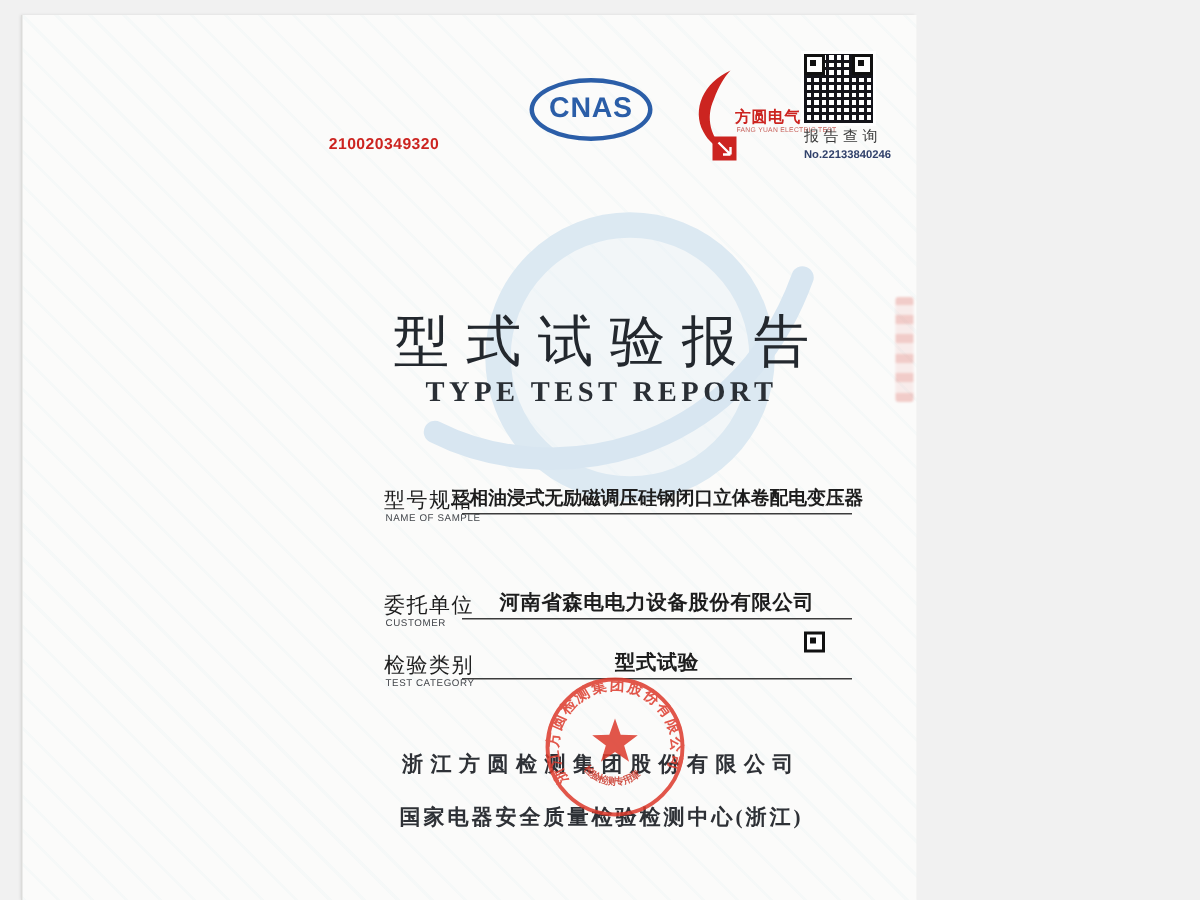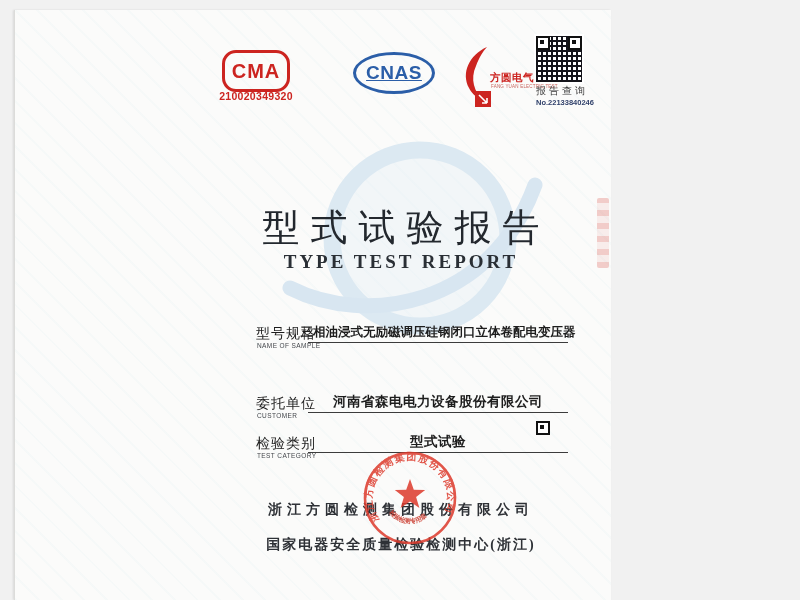--- a/index.html
+++ b/index.html
@@ -24,21 +24,21 @@
   .cma span{color:#cc2420;font-weight:bold;font-size:20px;letter-spacing:1px;font-family:"Liberation Sans",sans-serif;}
   .cma-number{position:absolute;left:198px;top:80px;width:86px;text-align:center;color:#cc2420;
        font-weight:bold;font-size:10.5px;letter-spacing:0.3px;font-family:"Liberation Sans",sans-serif;}
   .ilac{position:absolute;left:281px;top:35px;width:50px;height:50px;border:2px solid #3a6fae;border-radius:50%;
        background:repeating-linear-gradient(0deg, rgba(58,111,174,0.30) 0 1px, transparent 1px 4px);
        display:flex;align-items:center;justify-content:center;}
   .ilac span{background:#fbfbfa;color:#3a6fae;font-size:8.5px;font-weight:bold;padding:1px 1px;
        font-family:"Liberation Sans",sans-serif;}
   .cnas{position:absolute;left:338px;top:42px;width:76px;height:36px;border:3px solid #2b5ea8;border-radius:50%;
        display:flex;align-items:center;justify-content:center;}
-  .cnas span{color:#2b5ea8;font-weight:bold;font-size:19px;letter-spacing:0.5px;font-family:"Liberation Sans",sans-serif;text-decoration:underline;}
+  .cnas span{color:#2b5ea8;font-weight:bold;font-size:19px;letter-spacing:0.5px;font-family:"Liberation Sans",sans-serif;}
   .cnas-side{position:absolute;left:420px;top:40px;width:52px;line-height:7.5px;}
   .cnas-side .zh{color:#b5342c;font-size:7.5px;font-weight:bold;letter-spacing:1px;}
   .cnas-side .en{color:#333;font-size:7px;font-weight:bold;margin-top:2px;line-height:7.5px;
        font-family:"Liberation Sans",sans-serif;letter-spacing:0.2px;}
   .fy-logo{position:absolute;left:442px;top:33px;width:92px;height:70px;}
   .fy-logo svg{position:absolute;left:0;top:0;}
   .fy-name{position:absolute;left:33px;top:28px;color:#cc2420;font-weight:bold;font-size:10.5px;
        letter-spacing:0.5px;white-space:nowrap;}
   .fy-sub{position:absolute;left:34px;top:41px;color:#c8645e;font-size:4.5px;letter-spacing:0.2px;white-space:nowrap;
        font-family:"Liberation Sans",sans-serif;}
@@ -83,23 +83,20 @@
 <body>
 
 <div class="paper">
 
   <svg class="watermark" viewBox="0 0 310 215">
     <circle cx="165" cy="108" r="88" fill="rgba(223,236,245,0.30)" stroke="#dce9f2" stroke-width="17"></circle>
     <path d="M 35,158 C 110,196 235,178 280,55" fill="none" stroke="#d8e6f1" stroke-width="15" stroke-linecap="round"></path>
   </svg>
 
   <div class="certbar">
-    <div class="cma">
-      <span>CMA</span>
-    </div>
     <div class="cma-number">210020349320</div>
 
 
     <div class="cnas">
       <span>CNAS</span>
     </div>
 
     <div class="fy-logo">
       <svg width="92" height="70" viewBox="0 0 92 70">
         <path d="M30,4 C12,12 4,30 12,45 C15,51 21,56 27,58 C17,49 13,36 19,23 C22,15 26,8 30,4 Z" fill="#cc2420"></path>

